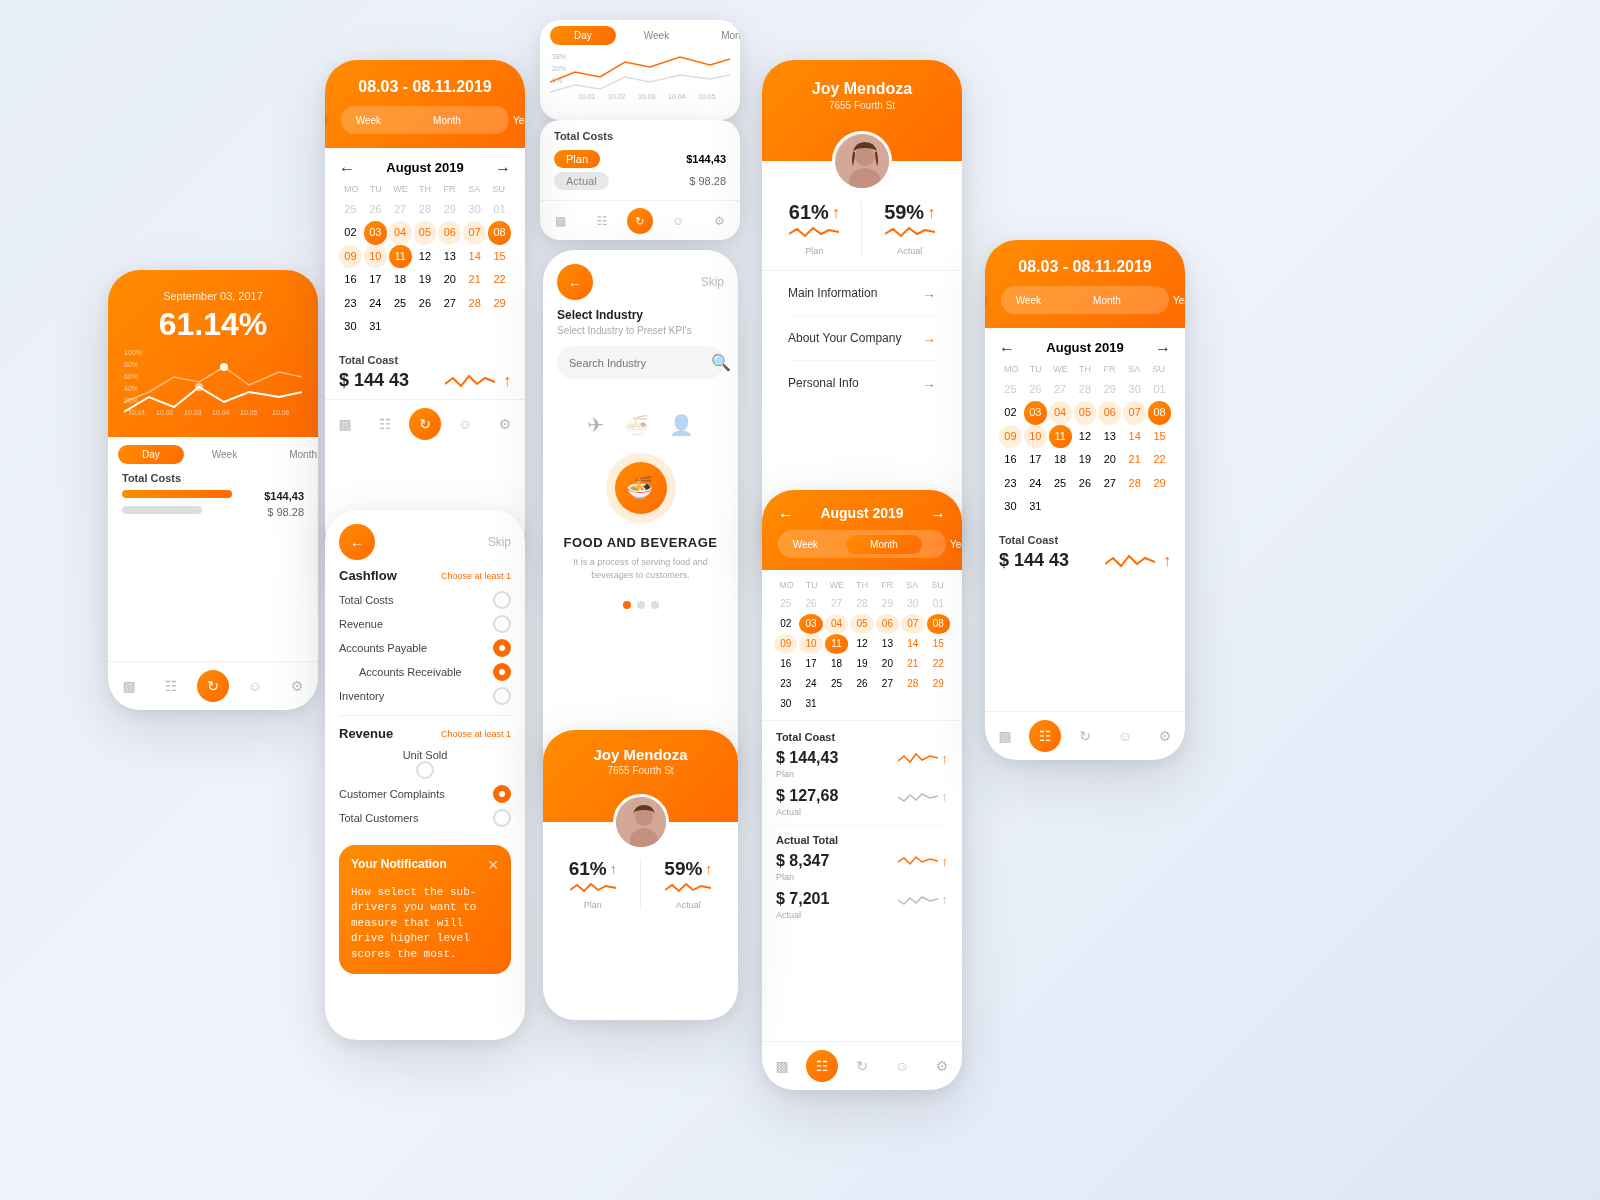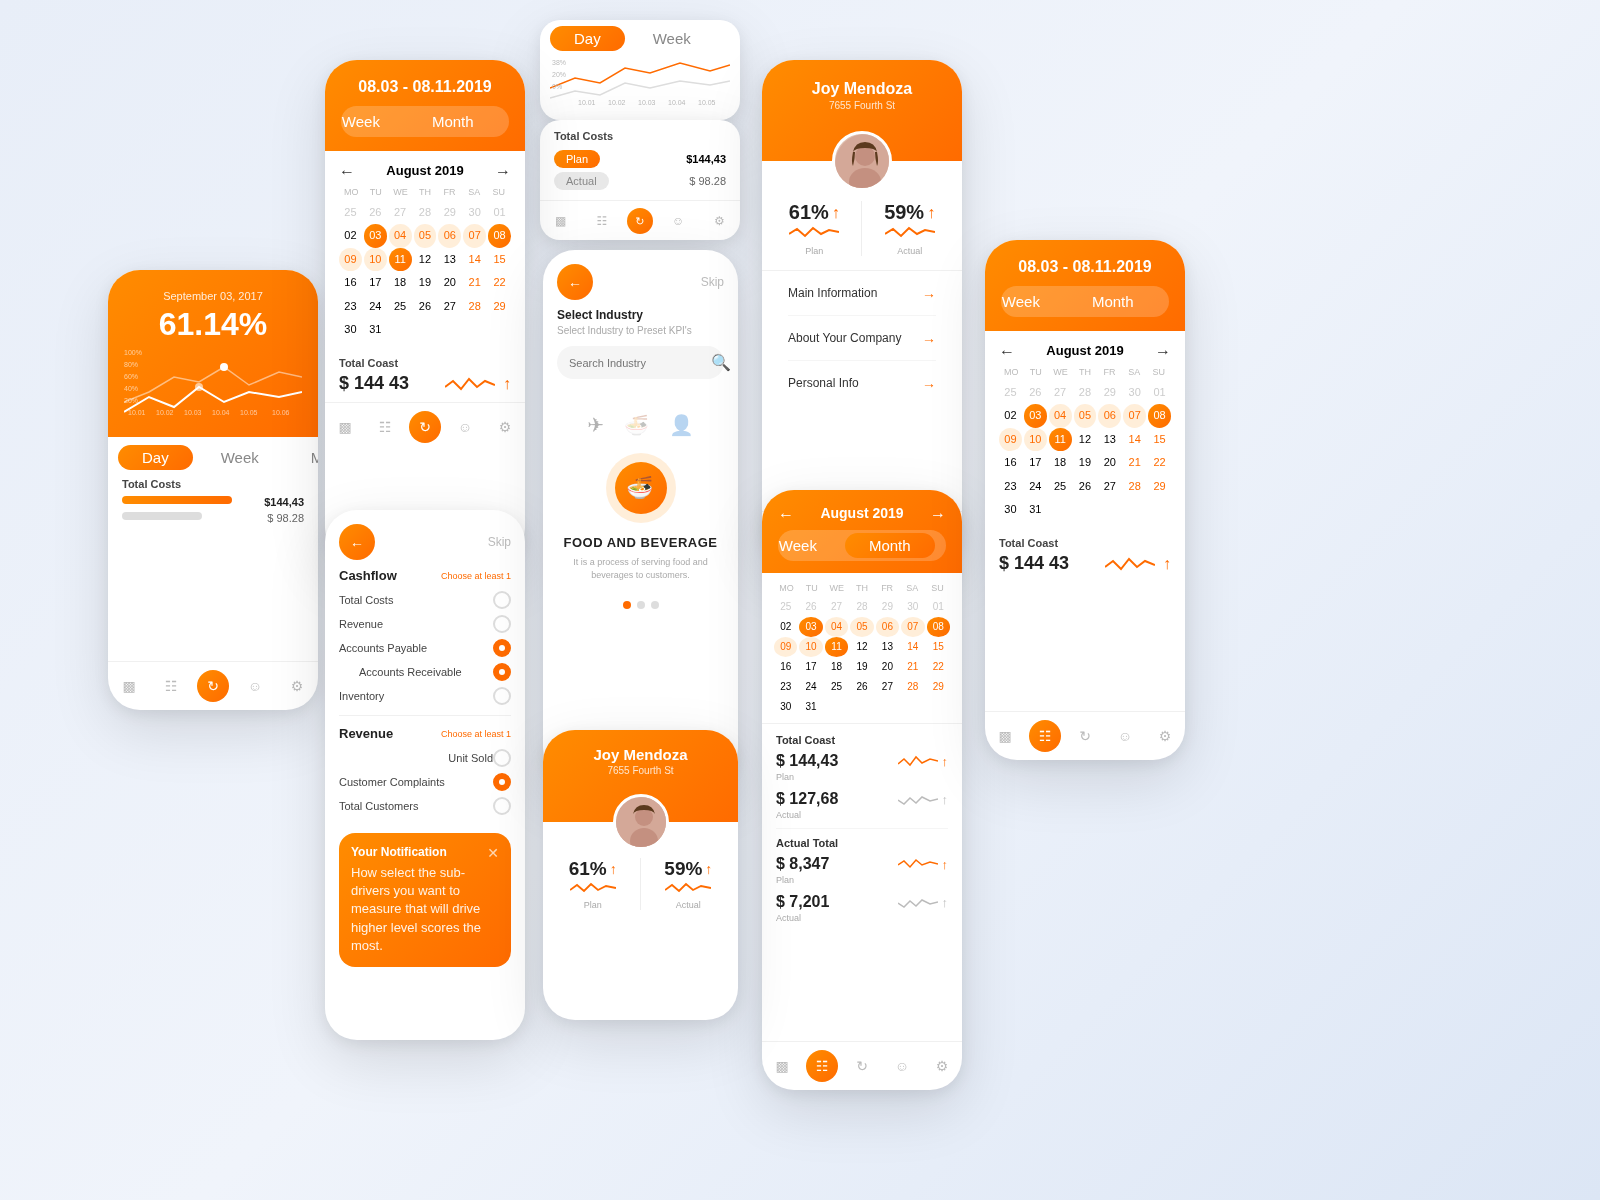--- a/index.html
+++ b/index.html
@@ -36,21 +36,21 @@
 
     .tab-bar {
       display: flex;
       align-items: center;
       gap: 4px;
     }
 
     .tab-item {
       padding: 4px 24px;
       border-radius: 20px;
-      font-size: 15px;
+      font-size: 10px;
       cursor: pointer;
       color: #888;
     }
 
     .tab-item.active {
       background: linear-gradient(135deg, #ff8c00, #ff6b00);
       color: #fff;
     }
 
     .bottom-nav {
@@ -438,41 +438,41 @@
     </div>
   </div>
   <div style="height:1px; background:#f0f0f0; margin:0 14px;"></div>
 
   <div style="padding:10px 14px;">
     <div style="display:flex; justify-content:space-between; align-items:center; margin-bottom:8px;">
       <span style="font-size:13px; font-weight:700; color:#222;">Revenue</span>
       <span style="font-size:9px; color:#ff6b00;">Choose at least 1</span>
     </div>
     <div style="display:flex; flex-direction:column; gap:6px;">
-      <div style="display:flex; justify-content:flex-end; align-items:center;">
+      <div style="display:flex; justify-content:center; align-items:center;flex-direction:column;">
         <span style="font-size:11px; color:#444;">Unit Sold</span>
         <div class="radio-btn"></div>
       </div>
       <div style="display:flex; justify-content:space-between; align-items:center;">
         <span style="font-size:11px; color:#444;">Customer Complaints</span>
         <div class="radio-btn checked"></div>
       </div>
       <div style="display:flex; justify-content:space-between; align-items:center;">
         <span style="font-size:11px; color:#444;">Total Customers</span>
         <div class="radio-btn"></div>
       </div>
     </div>
   </div>
 
   <div style="margin:8px 14px; background:linear-gradient(135deg,#ff8c00,#ff6b00); border-radius:16px; padding:12px 12px 12px; position:relative;">
     <div style="display:flex; justify-content:space-between; align-items:flex-start;">
       <span style="color:#fff; font-size:12px; font-weight:700;">Your Notification</span>
       <span style="color:#fff; opacity:0.7; font-size:14px; cursor:pointer;">✕</span>
     </div>
-    <p style="color:#fff; font-size:13px; opacity:0.9; margin-top:3px; line-height:1.4;">How select the sub-drivers you want to measure that will drive higher level scores the most.</p>
+    <p style="color:#fff; font-size:11px; opacity:0.9; margin-top:12px; line-height:1.4;font-family:Liberation Mono, monospace;">How select the sub-drivers you want to measure that will drive higher level scores the most.</p>
   </div>
 </div>
 
 <div class="phone-card" style="left:543px; top:250px; width:195px; height:530px;">
 
   <div style="display:flex; align-items:center; justify-content:space-between; padding:14px 14px 8px;">
     <button class="orange-circle-btn">←</button>
     <span style="font-size:12px; color:#bbb; cursor:pointer;">Skip</span>
   </div>
 

